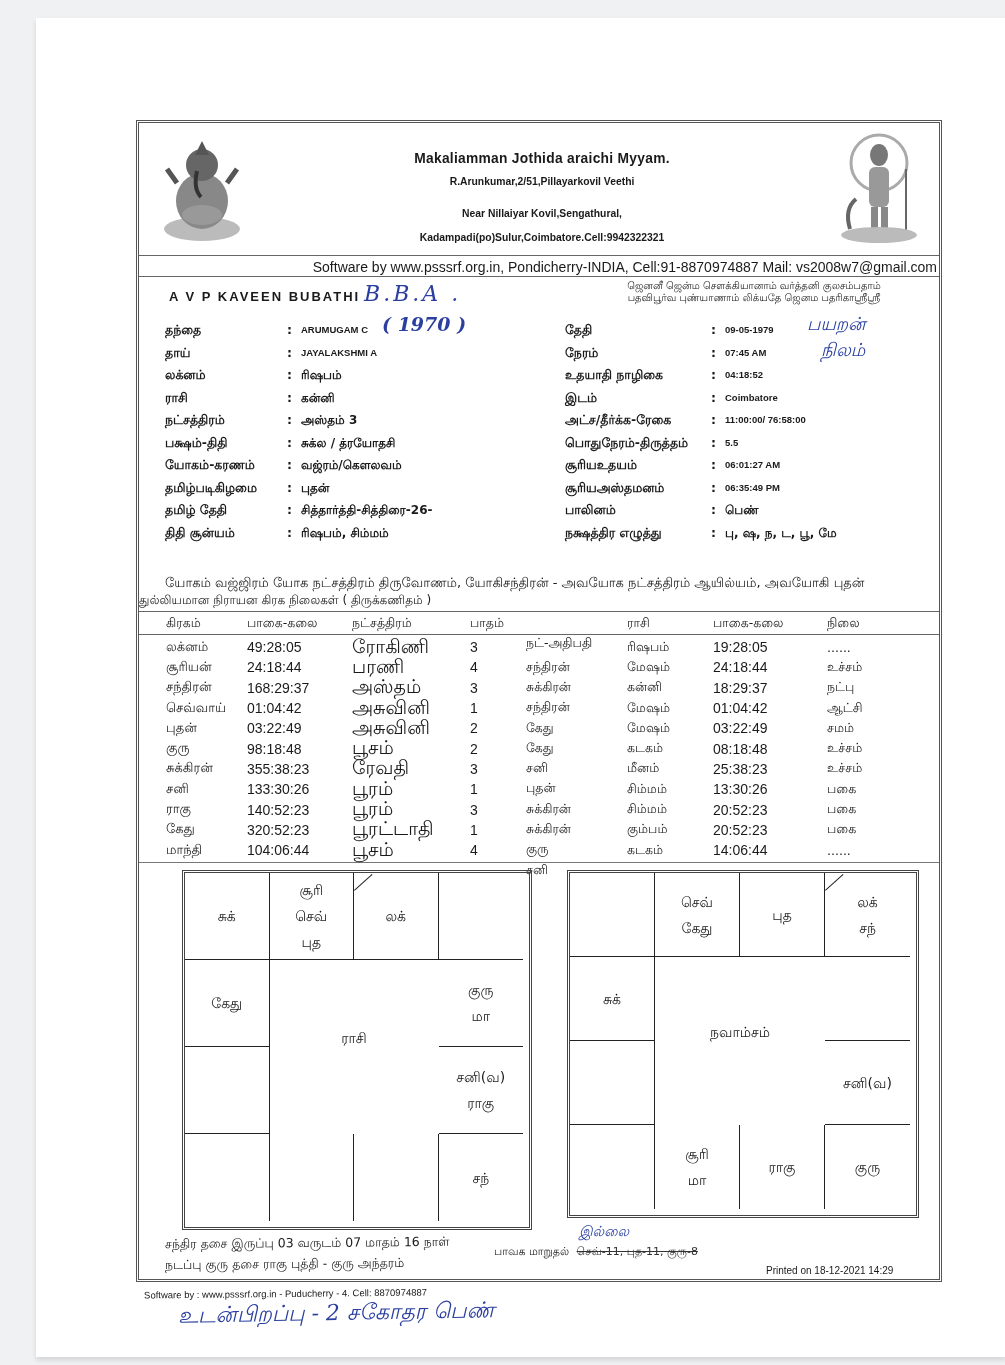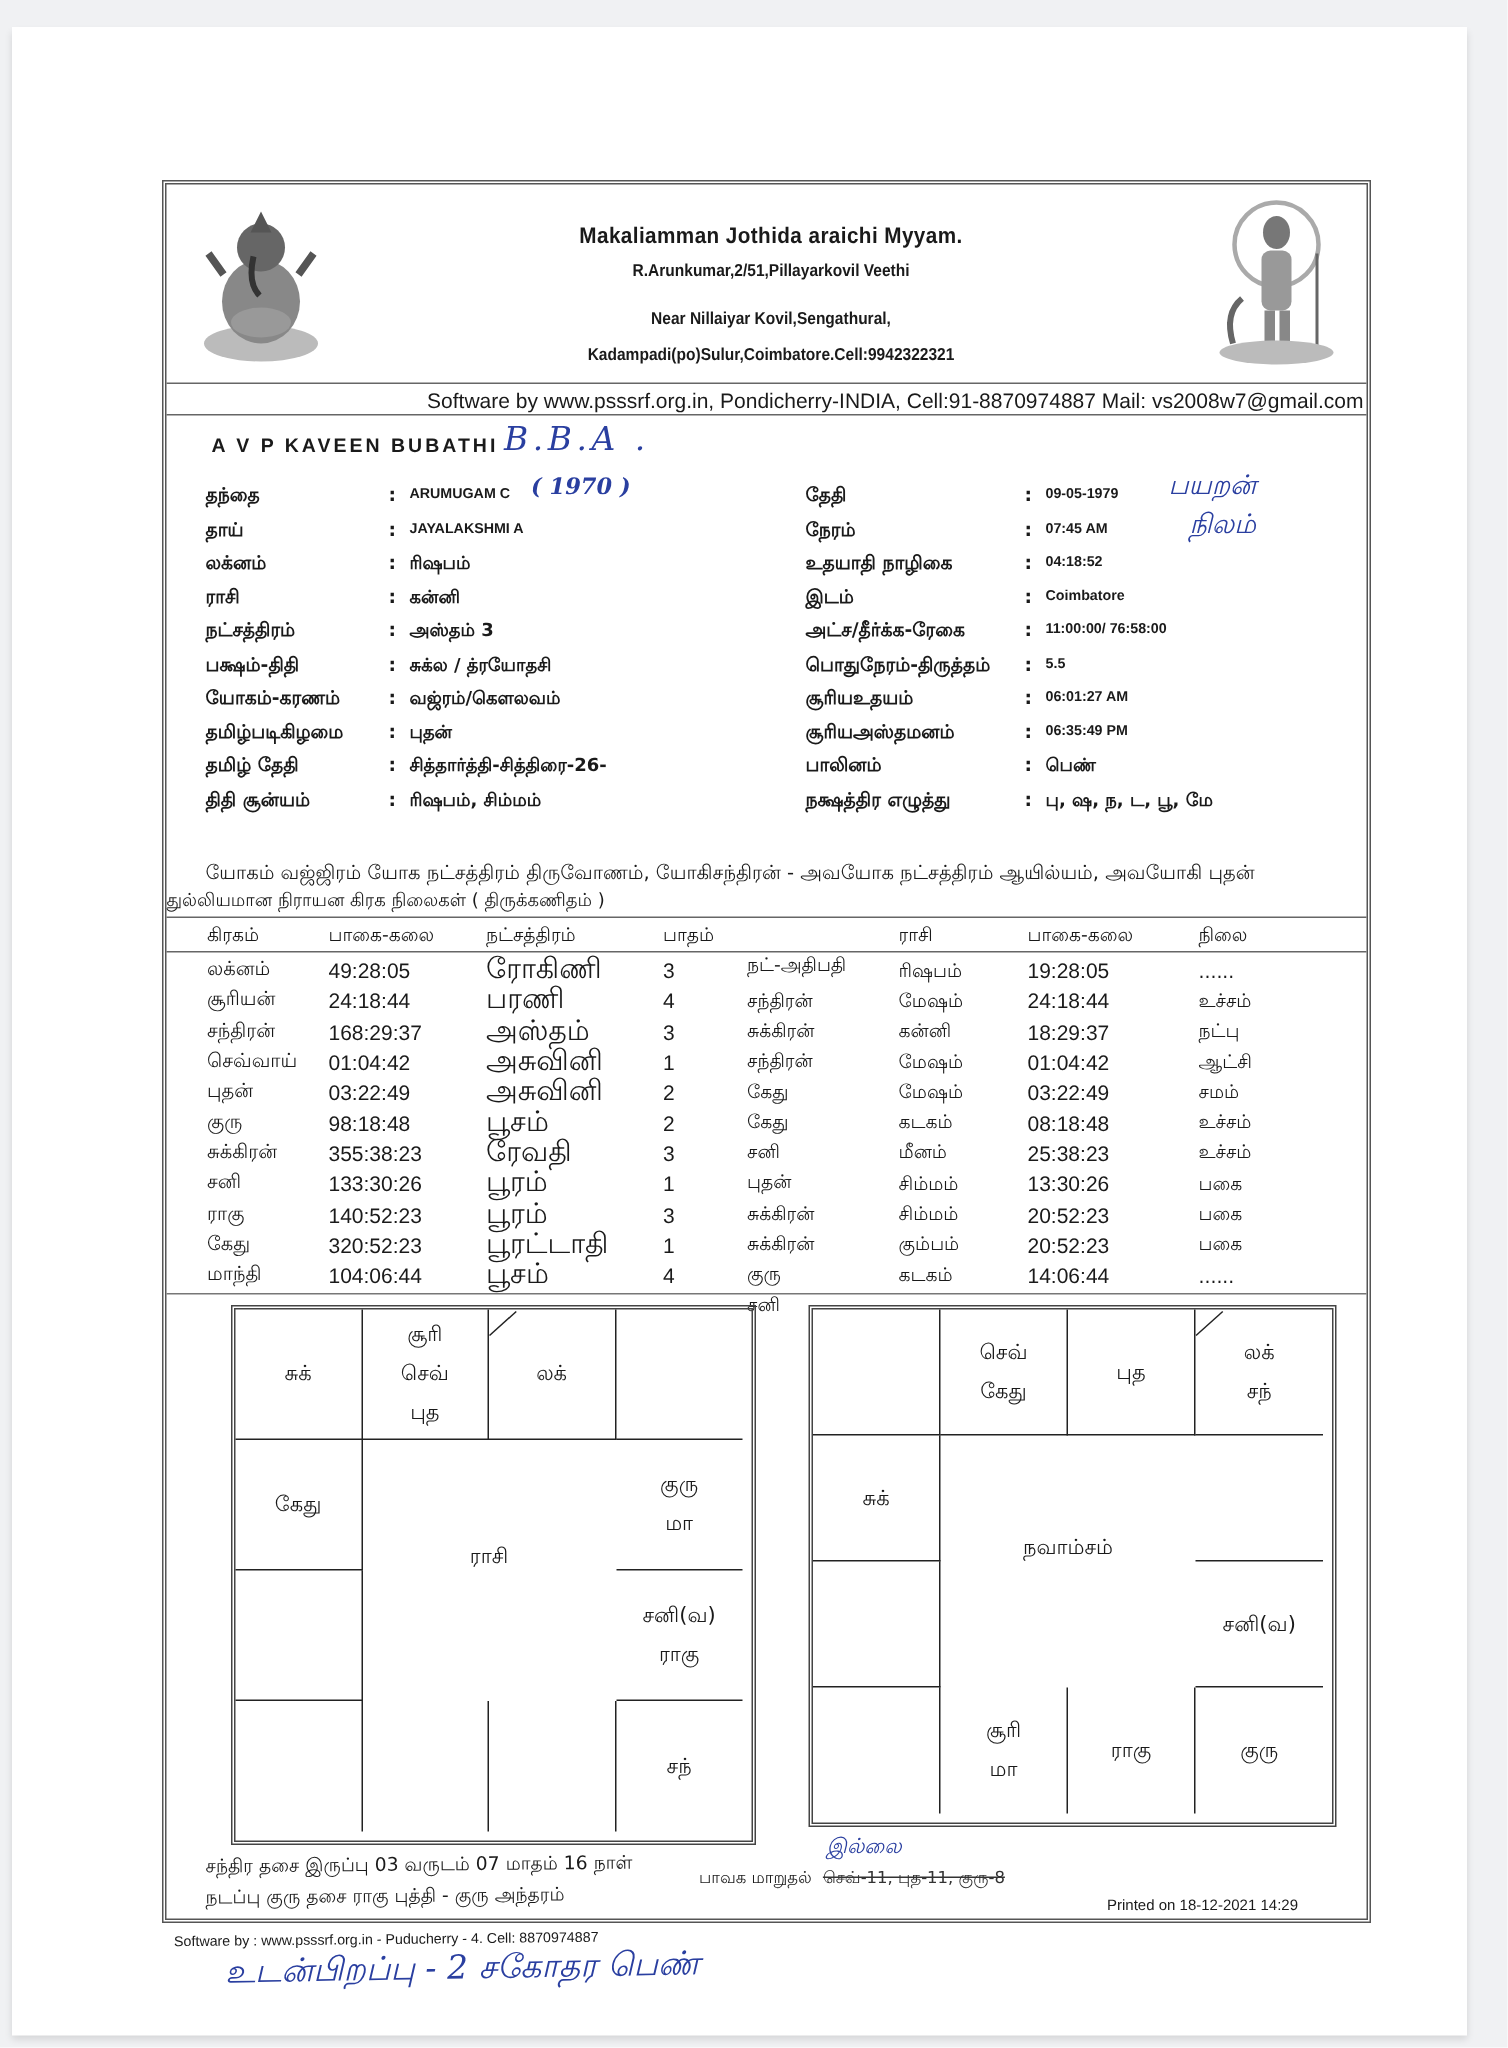--- a/index.html
+++ b/index.html
@@ -1,17 +1,17 @@
 <!DOCTYPE html>
 <html><head>
 <meta charset="utf-8">
 <style>
   html, body { margin:0; padding:0; }
   body { width:1005px; height:1365px; background:#f0f1f3; position:relative; overflow:hidden; font-family:"DejaVu Sans", sans-serif; color:#1a1a1a; }
-  .paper { position:absolute; left:8px; top:18px; width:970px; height:1339px; background:#ffffff; box-shadow:0 3px 5px rgba(0,0,0,0.12); }
+  .paper { position:absolute; left:36px; top:18px; width:970px; height:1339px; background:#ffffff; box-shadow:0 3px 5px rgba(0,0,0,0.12); }
   .frame { position:absolute; left:100px; top:102px; width:806px; height:1162px; border:3px double #555; box-sizing:border-box; }
   .abs { position:absolute; }
   .hdr-title { left:0; width:806px; top:26px; text-align:center; font-family:"Liberation Sans", sans-serif; font-weight:bold; font-size:15px; letter-spacing:0.3px; transform:scaleX(0.92); }
   .hdr-line { left:0; width:806px; text-align:center; font-family:"Liberation Sans", sans-serif; font-size:11.5px; font-weight:bold; transform:scaleX(0.9); }
   .deity { width:86px; height:116px; }
   .deity svg { width:100%; height:100%; }
   .software-bar { left:0; top:132px; width:800px; height:22px; border-top:1.5px solid #666; border-bottom:1.5px solid #666; text-align:right; font-family:"Liberation Sans", sans-serif; font-size:14px; line-height:22px; padding-right:2px; box-sizing:border-box; }
   .name { left:30px; top:166px; font-family:"Liberation Sans", sans-serif; font-weight:bold; font-size:13px; letter-spacing:2px; }
   .handwrite { color:#2a3fa0; font-family:"DejaVu Serif", serif; font-style:italic; }
   .sloka { left:440px; top:157px; width:350px; font-size:10px; line-height:12px; text-align:center; }
@@ -77,31 +77,35 @@
     </div>
 
     <div class="abs hdr-title">Makaliamman Jothida araichi Myyam.</div>
     <div class="abs hdr-line" style="top:52px;">R.Arunkumar,2/51,Pillayarkovil Veethi</div>
     <div class="abs hdr-line" style="top:84px;">Near Nillaiyar Kovil,Sengathural,</div>
     <div class="abs hdr-line" style="top:108px;">Kadampadi(po)Sulur,Coimbatore.Cell:9942322321</div>
     <div class="abs software-bar">Software by www.psssrf.org.in, Pondicherry-INDIA, Cell:91-8870974887 Mail: vs2008w7@gmail.com</div>
 
     <div class="abs name">A V P KAVEEN BUBATHI</div>
     <div class="abs handwrite" style="left:225px;top:158px;font-size:22px;letter-spacing:3px;">B.B.A .</div>
+    <div class="abs sloka">
+      <div>ஜெனனீ ஜென்ம சௌக்கியானாம் வர்த்தனி குலசம்பதாம்</div>
+      <div>பதவிபூர்வ புண்யாணாம் லிக்யதே ஜெனம பதரிகாஸ்ரீஸ்ரீ</div>
+    </div>
     <div class="abs handwrite" style="left:668px;top:188px;font-size:18px;line-height:26px;">
       <div>பயறன்</div>
       <div style="padding-left:14px;">நிலம்</div>
     </div>
 
     <div class="abs kv" style="left:26px;top:196px;">
       <div class="row">
           <span class="k" style="width:122px">தந்தை</span>
           <span class="sep">:</span>
           <span class="v small">ARUMUGAM C</span>
-          <span class="handwrite" style="margin-left:14px;font-size:15px;margin-top:-6px;">( 1970 )</span>
+          <span class="handwrite" style="margin-left:14px;font-size:19px;margin-top:-6px;">( 1970 )</span>
         </div>
       <div class="row">
           <span class="k" style="width:122px">தாய்</span>
           <span class="sep">:</span>
           <span class="v small">JAYALAKSHMI A</span>
         </div>
       <div class="row">
           <span class="k" style="width:122px">லக்னம்</span>
           <span class="sep">:</span>
           <span class="v">ரிஷபம்</span>

